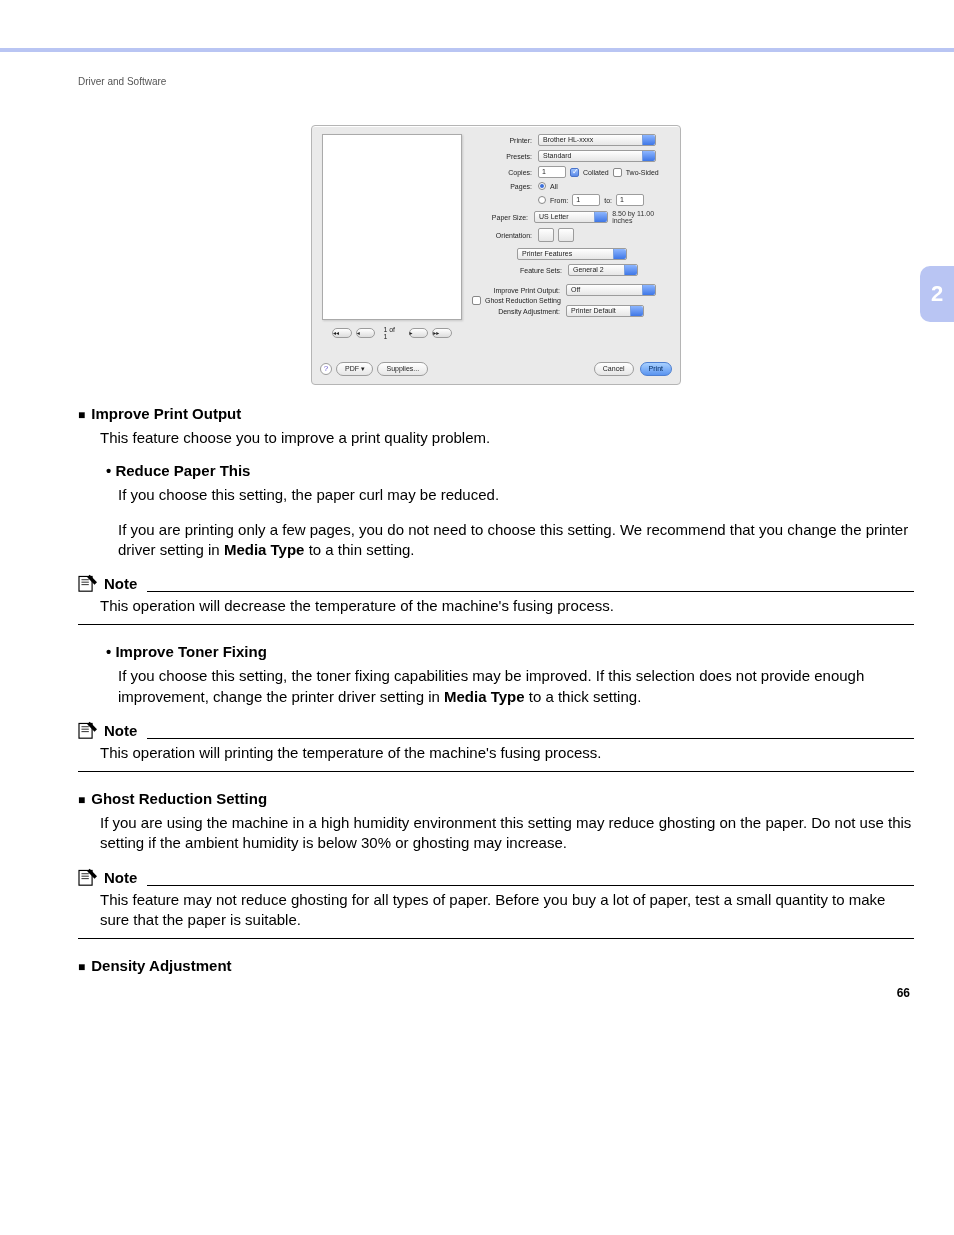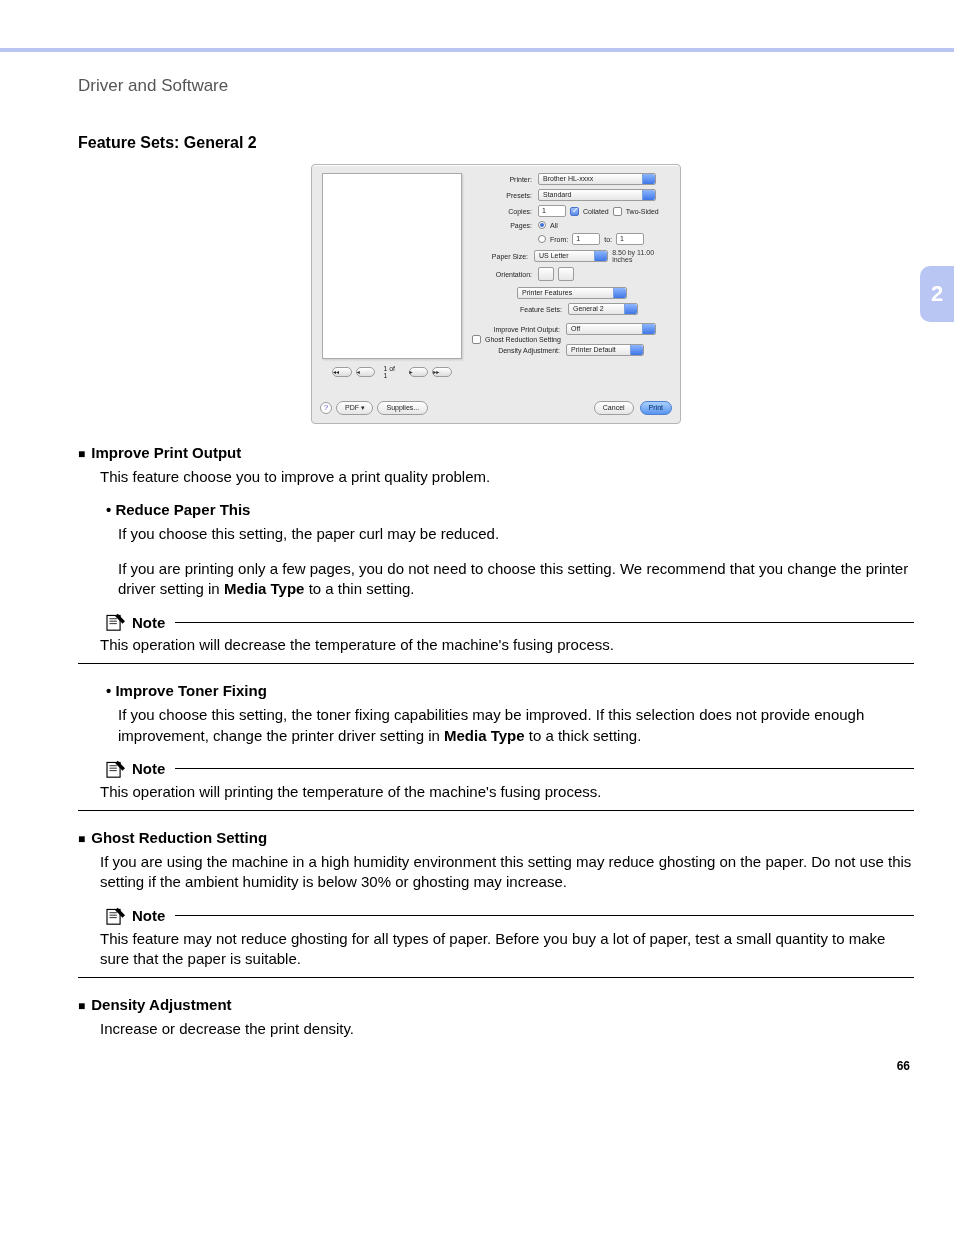--- a/index.html
+++ b/index.html
@@ -28,21 +28,21 @@
     height: 56px;
     background: #b9c5f3;
     border-radius: 10px 0 0 10px;
     color: #fff;
     font-size: 22px;
     font-weight: bold;
     display: flex;
     align-items: center;
     justify-content: center;
   }
-  .breadcrumb { font-size: 17px; color: #555; margin-bottom: 38px; }
+  .breadcrumb { font-size: 10px; color: #555; margin-bottom: 38px; }
   .h-feature { font-size: 16px; font-weight: bold; margin-bottom: 12px; }
 
   
   .dialog-wrap { display: flex; justify-content: center; margin-bottom: 20px; }
   .macdlg {
     width: 370px;
     height: 260px;
     background: #eaeaea;
     border: 1px solid #b5b5b5;
     border-radius: 4px;
@@ -191,24 +191,23 @@
   .item .title { font-weight: bold; font-size: 15px; }
   .para { margin: 6px 0 14px 22px; line-height: 1.35; }
   .bullet-lvl2 { margin: 2px 0 4px 28px; }
   .bullet-lvl2::before { content:"• "; font-weight:bold; }
   .bullet-lvl2 .title { font-weight:bold; }
   .para2 { margin: 6px 0 14px 40px; line-height: 1.35; }
 
   .note-block { margin: 10px 0 18px 0; }
   .note-head {
     display: flex;
-    align-items: center;
+    align-items: flex-end;
     margin-bottom: 4px;
     position: relative;
-    margin-left: 28px;
   }
   .note-head .rule {
     flex: 1;
     height: 0;
     border-top: 1.5px solid #000;
     margin-left: 10px;
   }
   .note-head .icon {
     width: 20px; height: 18px;
     display: inline-flex;
@@ -240,21 +239,20 @@
 <body>
 
 <div class="topbar"></div>
 
 <div class="page">
 
   <div class="chapter-tab">2</div>
 
   <div class="breadcrumb">Driver and Software</div>
 
-  <div class="h-feature">Feature Sets: General 2</div>
 
   <div class="dialog-wrap">
     <div class="macdlg">
       <div class="preview"></div>
       <div class="pager">
         <div class="navbtn">◂◂</div>
         <div class="navbtn">◂</div>
         <span class="lbl">1 of 1</span>
         <div class="navbtn">▸</div>
         <div class="navbtn">▸▸</div>
@@ -414,16 +412,15 @@
       <span class="label">Note</span>
       <span class="rule"></span>
     </div>
     <div class="note-body">This feature may not reduce ghosting for all types of paper. Before you buy a lot of paper, test a small quantity to make sure that the paper is suitable.</div>
     <div class="note-end"></div>
   </div>
 
   <div class="item">
     <span class="sq"></span><span class="title">Density Adjustment</span>
   </div>
-  <div class="para">Increase or decrease the print density.</div>
 
   <div class="page-num">66</div>
 </div>
 
 </body></html>

